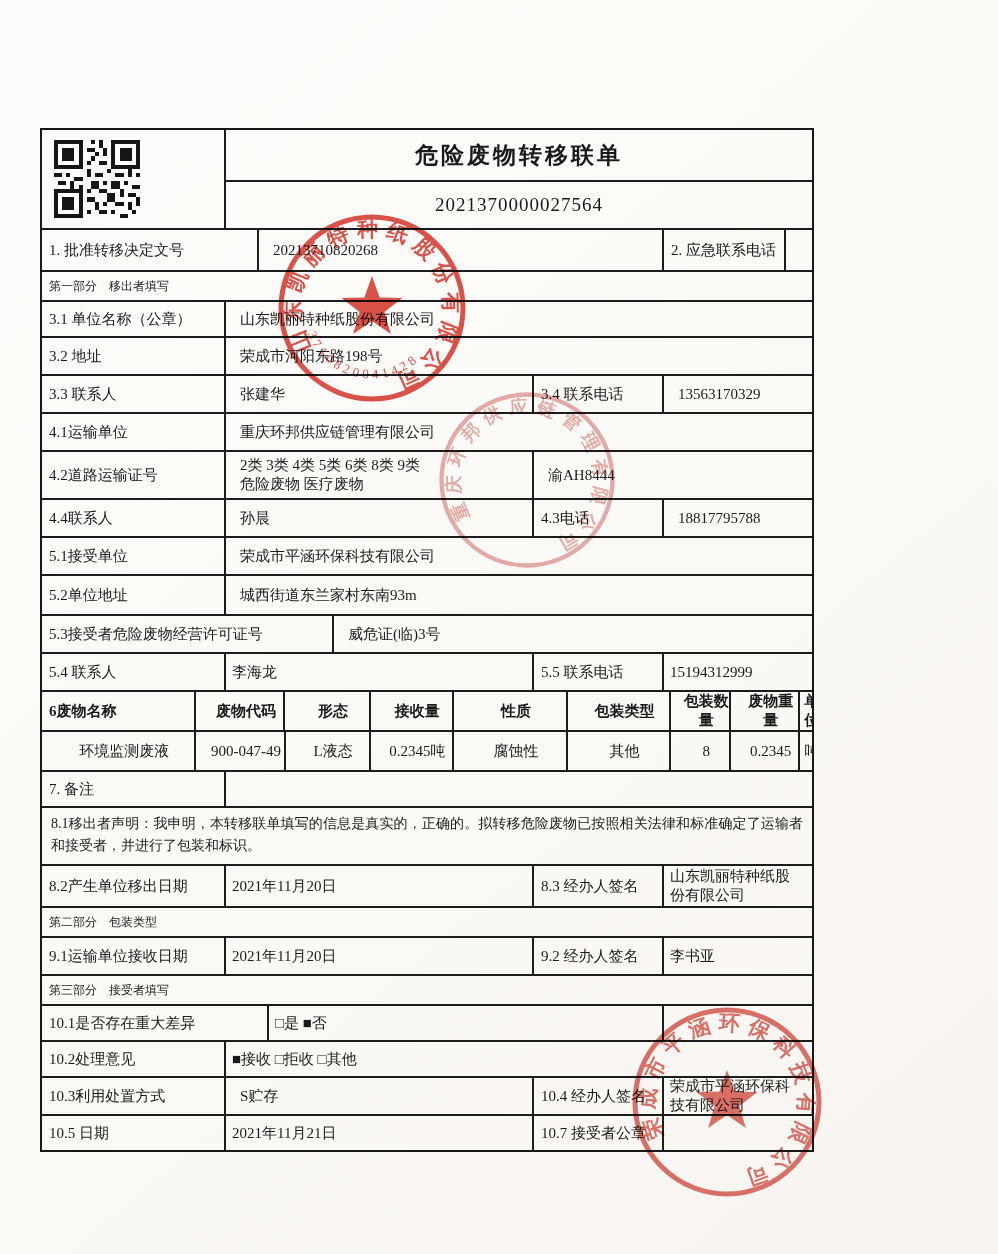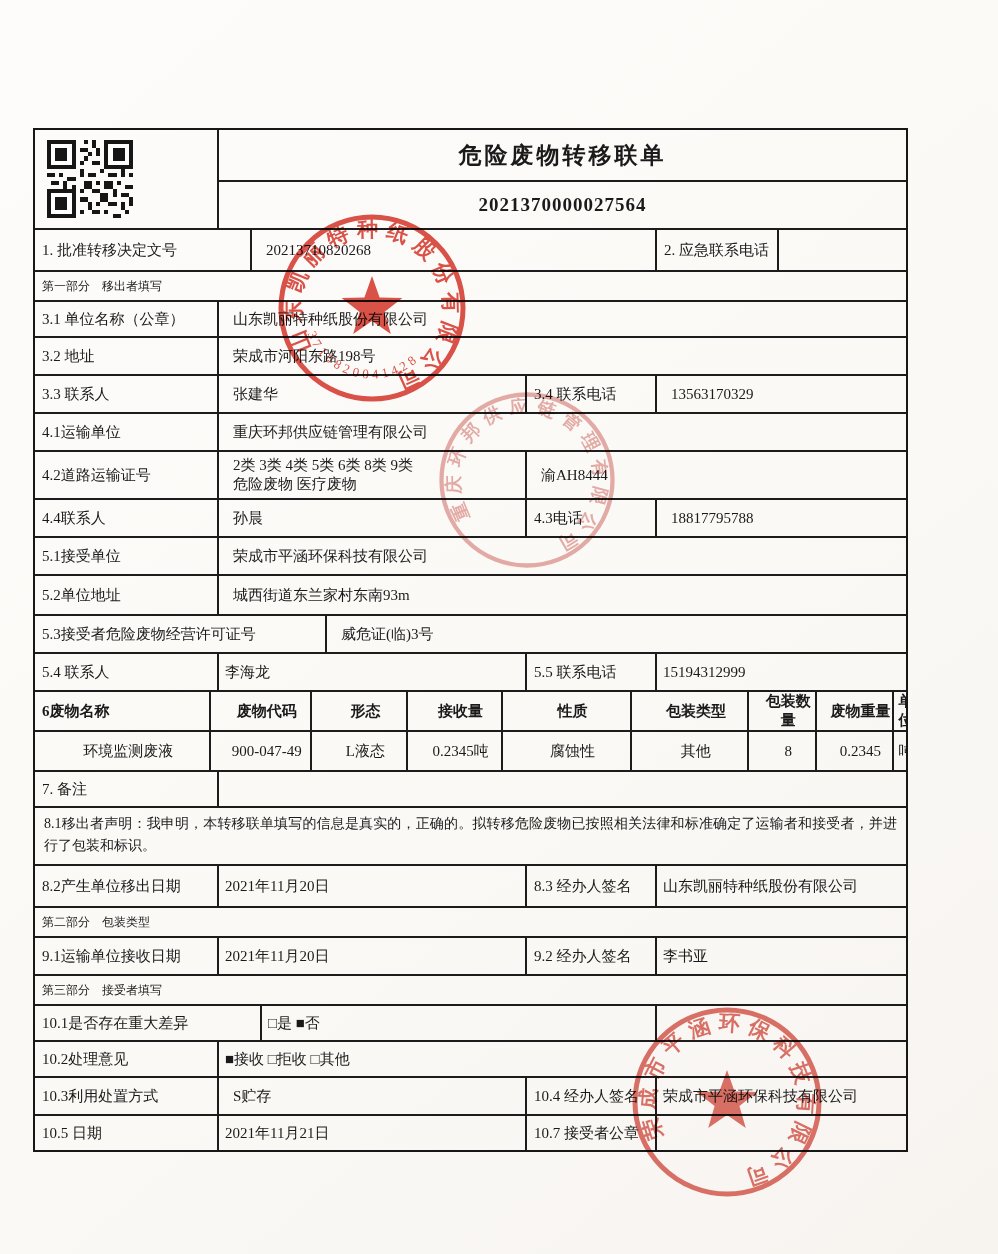--- a/index.html
+++ b/index.html
@@ -4,21 +4,21 @@
 <style>
   * { box-sizing: border-box; margin: 0; padding: 0; }
   html,body { width: 998px; background:#efeeec; }
   body { font-family: "Liberation Serif","DejaVu Serif",serif; color:#1a1a1a; }
   .page {
     position: relative; width: 998px; height: 1254px;
     background: linear-gradient(140deg,#fdfcfa 0%, #fbf9f6 55%, #f7f4f0 100%);
     overflow: hidden;
   }
   .form {
-    position: absolute; left: 33px; top: 128px; width: 875px;
+    position: absolute; left: 40px; top: 128px; width: 774px;
     border: 2px solid #171717; background: transparent;
   }
   .row { display: flex; border-top: 2px solid #1c1c1c; align-items: stretch; }
   .row:first-child { border-top: none; }
   .cell { border-left: 2px solid #1c1c1c; display: flex; align-items: center;
           font-size: 15px; line-height: 1.25; overflow: hidden; }
   .cell:first-child { border-left: none; }
   .label { padding-left: 7px; padding-right: 4px; }
   .value { padding-left: 14px; padding-right: 4px; }
   .value-tight { padding-left: 6px; padding-right: 8px; }
@@ -30,21 +30,21 @@
   .w405{width:405px}.w105{width:105px}.w100{width:100px}.w98{width:98px}
   .w135{width:135px}.w70{width:70px}.w80{width:80px}
   
   .h30{height:30px}.h36{height:36px}.h38{height:38px}
   .h40{height:40px}.h42{height:42px}.h48{height:48px}.h58{height:58px}
   .header-block { height: 98px; }
   .header-right { flex:1; display:flex; flex-direction:column; border-left:2px solid #1c1c1c; }
   .title-cell { height: 50px; display:flex; align-items:center; justify-content:center;
                 font-size: 23px; font-weight: bold; letter-spacing: 3px; }
   .serial-cell { flex:1; border-top: 2px solid #1c1c1c; display:flex; align-items:center;
-                 justify-content:center; font-size: 19px; font-weight: bold; letter-spacing: 1px; }
+                 justify-content:center; font-size: 19px; font-weight: normal; letter-spacing: 1px; }
   .qr-cell { width: 182px; display:flex; align-items:center; padding-left: 12px; }
   .section-bar { padding-left: 7px; font-size: 12px; display:flex; align-items:center; }
   .two-line { display:flex; flex-direction:column; justify-content:center; align-items:flex-start; }
   .two-line span { display:block;font-family:Liberation Serif, serif; }
   .declaration { padding: 5px 9px; font-size: 14px; line-height: 1.6;
                  display:block; text-align: justify; }
   .serif-bold { font-weight: bold; }
   
   .stamp { position:absolute; mix-blend-mode: multiply; opacity: .85; pointer-events:none; }
   .stamp text { font-family: "Liberation Serif","DejaVu Serif",serif; }

